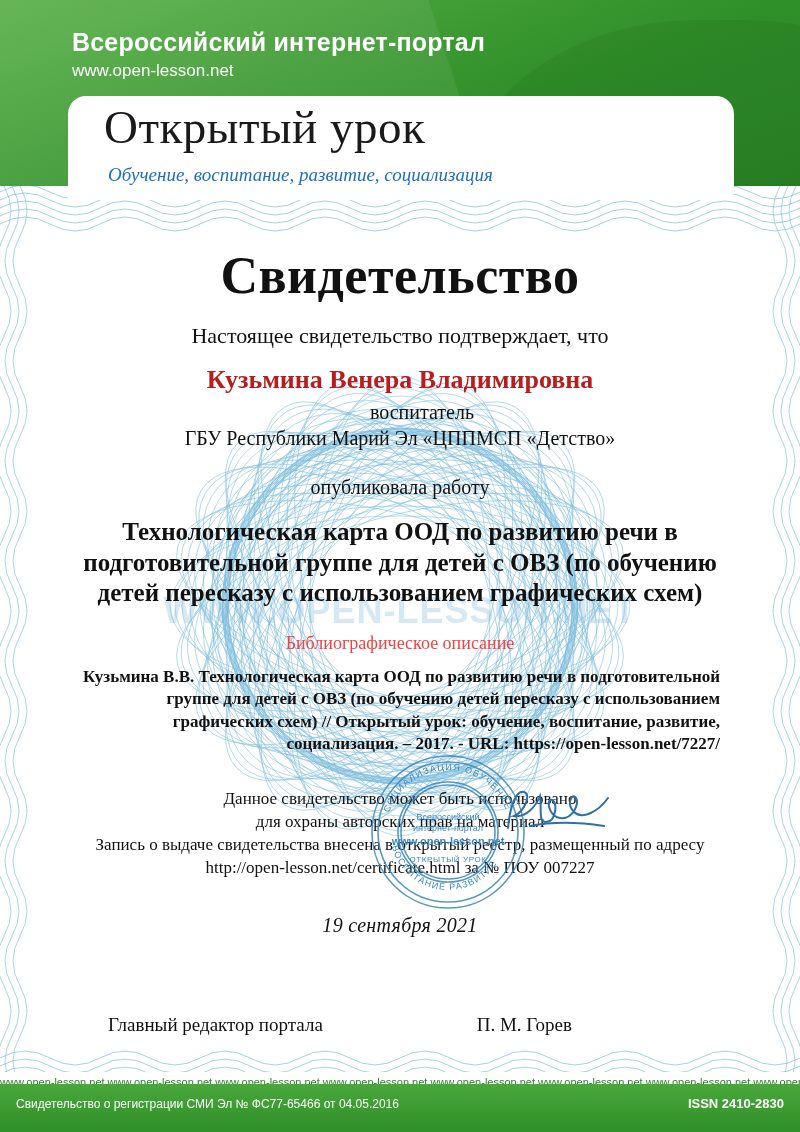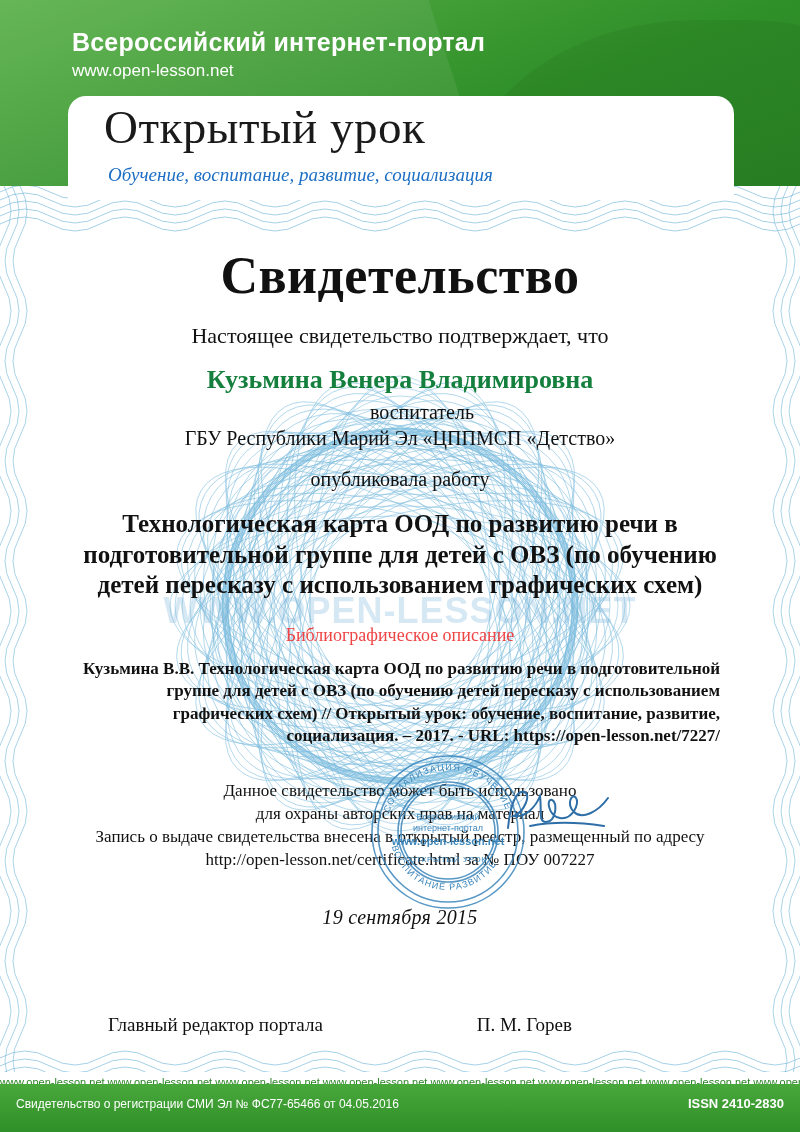--- a/index.html
+++ b/index.html
@@ -148,35 +148,35 @@
   }
   .line-confirm {
     margin-top: 18px;
     font-size: 22px;
     color: #111;
   }
   .recipient {
     margin-top: 16px;
     font-size: 26px;
     font-weight: bold;
-    color: #15803d;
+    color: #b91c1c;
   }
   .role {
     margin-top: 6px;
     font-size: 20px;
     color: #111;
     padding-left: 44px;
   }
   .org {
     margin-top: 3px;
     font-size: 20px;
     color: #111;
   }
   .published {
-    margin-top: 18px;
+    margin-top: 26px;
     font-size: 20px;
     color: #111;
   }
   .work-title {
     margin: 18px auto 0 auto;
     width: 700px;
     font-size: 25px;
     font-weight: bold;
     line-height: 1.22;
     color: #111;
@@ -384,21 +384,21 @@
     <div class="biblio-label">Библиографическое описание</div>
     <div class="biblio-text">Кузьмина В.В. Технологическая карта ООД по развитию речи в подготовительной группе для детей с ОВЗ (по обучению детей пересказу с использованием графических схем) // Открытый урок: обучение, воспитание, развитие, социализация. – 2017. - URL: https://open-lesson.net/7227/</div>
 
     <div class="note">
       <div>Данное свидетельство может быть использовано</div>
       <div>для охраны авторских прав на материал</div>
       <div>Запись о выдаче свидетельства внесена в открытый реестр, размещенный по адресу</div>
       <div>http://open-lesson.net/certificate.html за № ПОУ 007227</div>
     </div>
 
-    <div class="date">19 сентября 2015</div>
+    <div class="date">19 сентября 2021</div>
 
     <div class="sign-row">
       <div class="sign-left">Главный редактор портала</div>
       <div class="sign-right">П. М. Горев</div>
     </div>
   </div>
 
   <svg class="stamp" viewBox="0 0 160 160">
     <defs>
       <path id="arcTop" d="M 18,80 A 62,62 0 0 1 142,80"></path>

